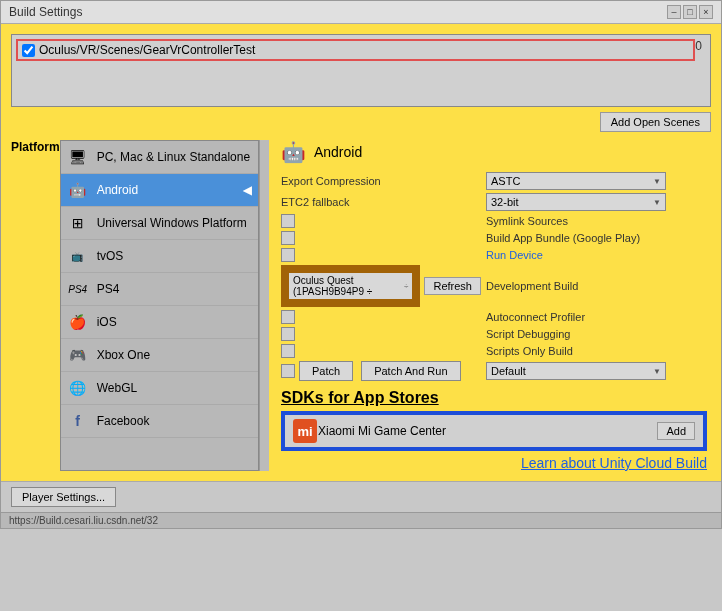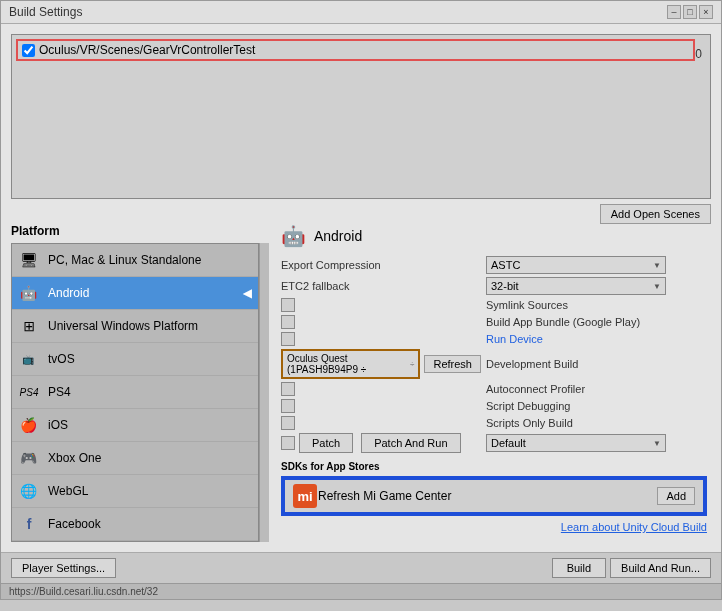--- a/index.html
+++ b/index.html
@@ -8,22 +8,22 @@
       font-size: 12px;
       background: #c8c8c8;
       width: 722px;
       height: 611px;
       overflow: hidden;
       position: relative;
     }
 
     .window {
       width: 722px;
-      height: 600px;
-      background: #e5e5e5;
+      height: 529px;
+      background: #fde047;
       border: 1px solid #999;
       display: flex;
       flex-direction: column;
     }
 
     .title-bar {
       background: #e0e0e0;
       padding: 4px 8px;
       font-size: 12px;
       color: #333;
@@ -90,20 +90,21 @@
 
     .scene-number {
       margin-left: auto;
       padding-right: 4px;
       color: #333;
     }
 
     .add-open-scenes-row {
       display: flex;
       justify-content: flex-end;
+      margin-bottom: 8px;
     }
 
     .btn {
       background: #d8d8d8;
       border: 1px solid #999;
       padding: 3px 10px;
       font-size: 11px;
       cursor: pointer;
       color: #000;
     }
@@ -120,21 +121,21 @@
     }
 
     .platform-label {
       font-weight: bold;
       margin-bottom: 5px;
     }
 
     .platform-list-container {
       width: 258px;
       display: flex;
-      flex-direction: column;
+      flex-direction: row;
     }
 
     .platform-list {
       background: #b8b8b8;
       border: 1px solid #888;
       flex: 1;
       overflow-y: auto;
     }
 
     .platform-item {
@@ -242,21 +243,21 @@
       height: 14px;
       border: 1px solid #888;
       background: #d0d0d0;
       display: flex;
       align-items: center;
       justify-content: center;
     }
 
     .run-device-select {
       background: #d8d8d8;
-      border: 2px solid #a16207;
+      border: 8px solid #a16207;
       padding: 2px 4px;
       font-size: 11px;
       width: 190px;
       display: flex;
       align-items: center;
       justify-content: space-between;
     }
 
     .patch-run-row {
       display: flex;
@@ -279,22 +280,23 @@
       font-size: 11px;
       cursor: pointer;
     }
 
     .sdks-section {
       margin-top: 8px;
     }
 
     .sdks-title {
       font-weight: bold;
-      font-size: 10px;
+      font-size: 16px;
       margin-bottom: 4px;
+      text-decoration: underline;
     }
 
     .sdk-item {
       display: flex;
       align-items: center;
       background: #d0d0d0;
       border: 4px solid #1d4ed8;
       padding: 4px 8px;
       gap: 1px;
     }
@@ -317,21 +319,21 @@
       font-size: 12px;
     }
 
     .cloud-build-link {
       text-align: right;
       margin-top: 4px;
     }
 
     .cloud-link {
       color: #2060e0;
-      font-size: 11px;
+      font-size: 14px;
       text-decoration: underline;
       cursor: pointer;
     }
 
     .bottom-bar {
       display: flex;
       justify-content: space-between;
       align-items: center;
       padding: 5px 10px;
       border-top: 1px solid #aaa;
@@ -383,21 +385,21 @@
     .build-and-run-btn {
       background: #d8d8d8;
       border: 1px solid #888;
       padding: 3px 10px;
       font-size: 11px;
       cursor: pointer;
     }
 
     .scene-row-wrapper {
       display: flex;
-      align-items: flex-end;
+      align-items: flex-start;
     }
 
     .settings-area {
       flex: 1;
       padding: 0 4px;
     }
   </style>
 </head>
 <body>
 
@@ -562,37 +564,33 @@
               <span>Default</span>
               <span class="select-arrow">▼</span>
             </div>
           </div>
         </div>
 
         <div class="sdks-section">
           <div class="sdks-title">SDKs for App Stores</div>
           <div class="sdk-item">
             <div class="mi-icon">mi</div>
-            <span class="sdk-name">Refresh Mi Game Center</span>
+            <span class="sdk-name">Xiaomi Mi Game Center</span>
             <button class="btn btn-small">Add</button>
           </div>
           <div class="cloud-build-link">
             <span class="cloud-link">Learn about Unity Cloud Build</span>
           </div>
         </div>
       </div>
     </div>
   </div>
 
   <div class="bottom-bar">
     <div class="bottom-left">
       <button class="player-settings-btn">Player Settings...</button>
     </div>
-    <div class="bottom-right">
-      <button class="build-btn">Build</button>
-      <button class="build-and-run-btn">Build And Run...</button>
-    </div>
   </div>
 
   <div class="status-bar">
     <span>https://Build.cesari.liu.csdn.net/32</span>
   </div>
 </div>
 
 </body></html>

